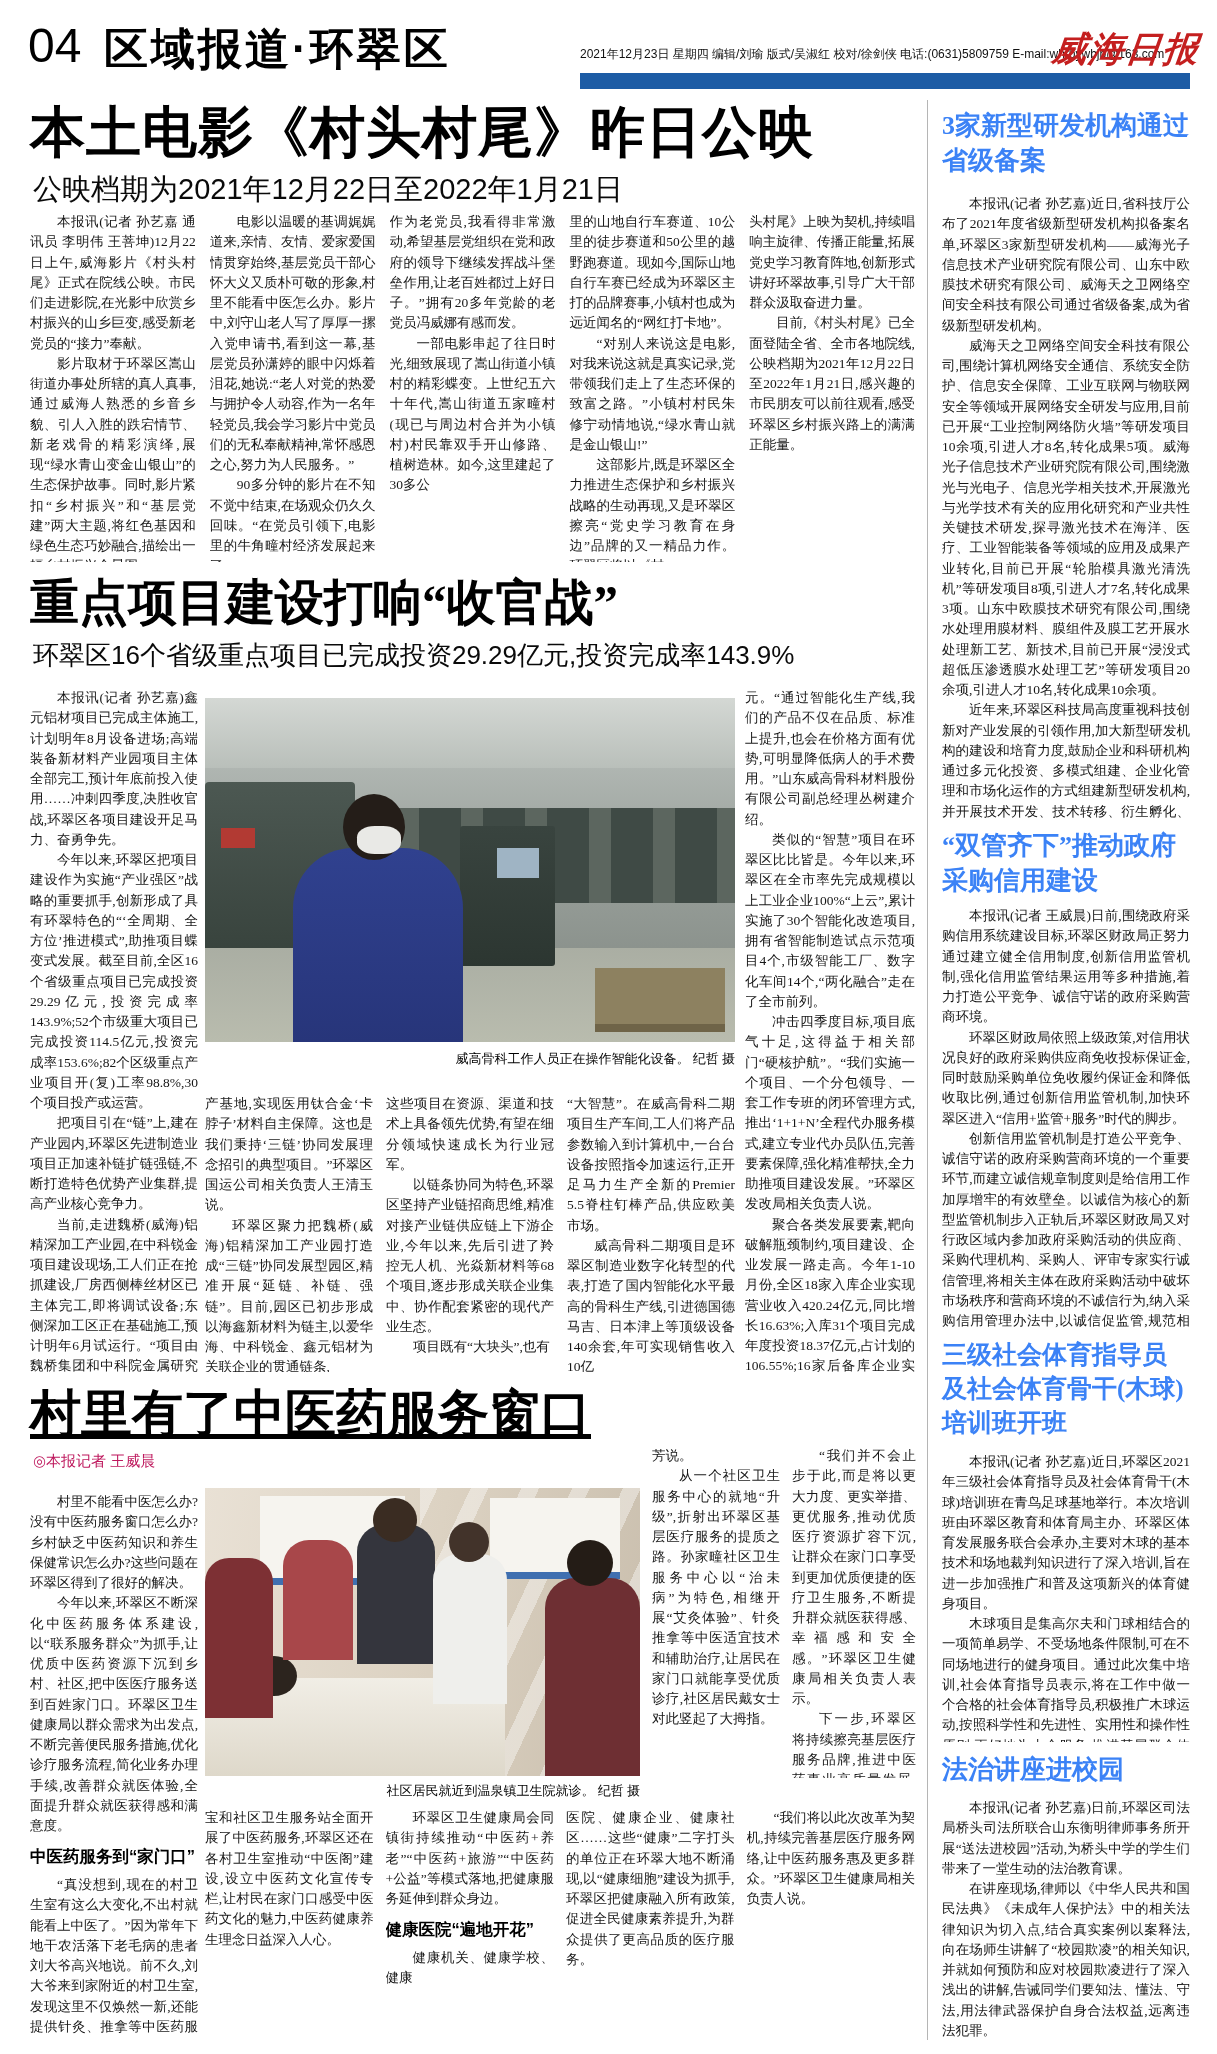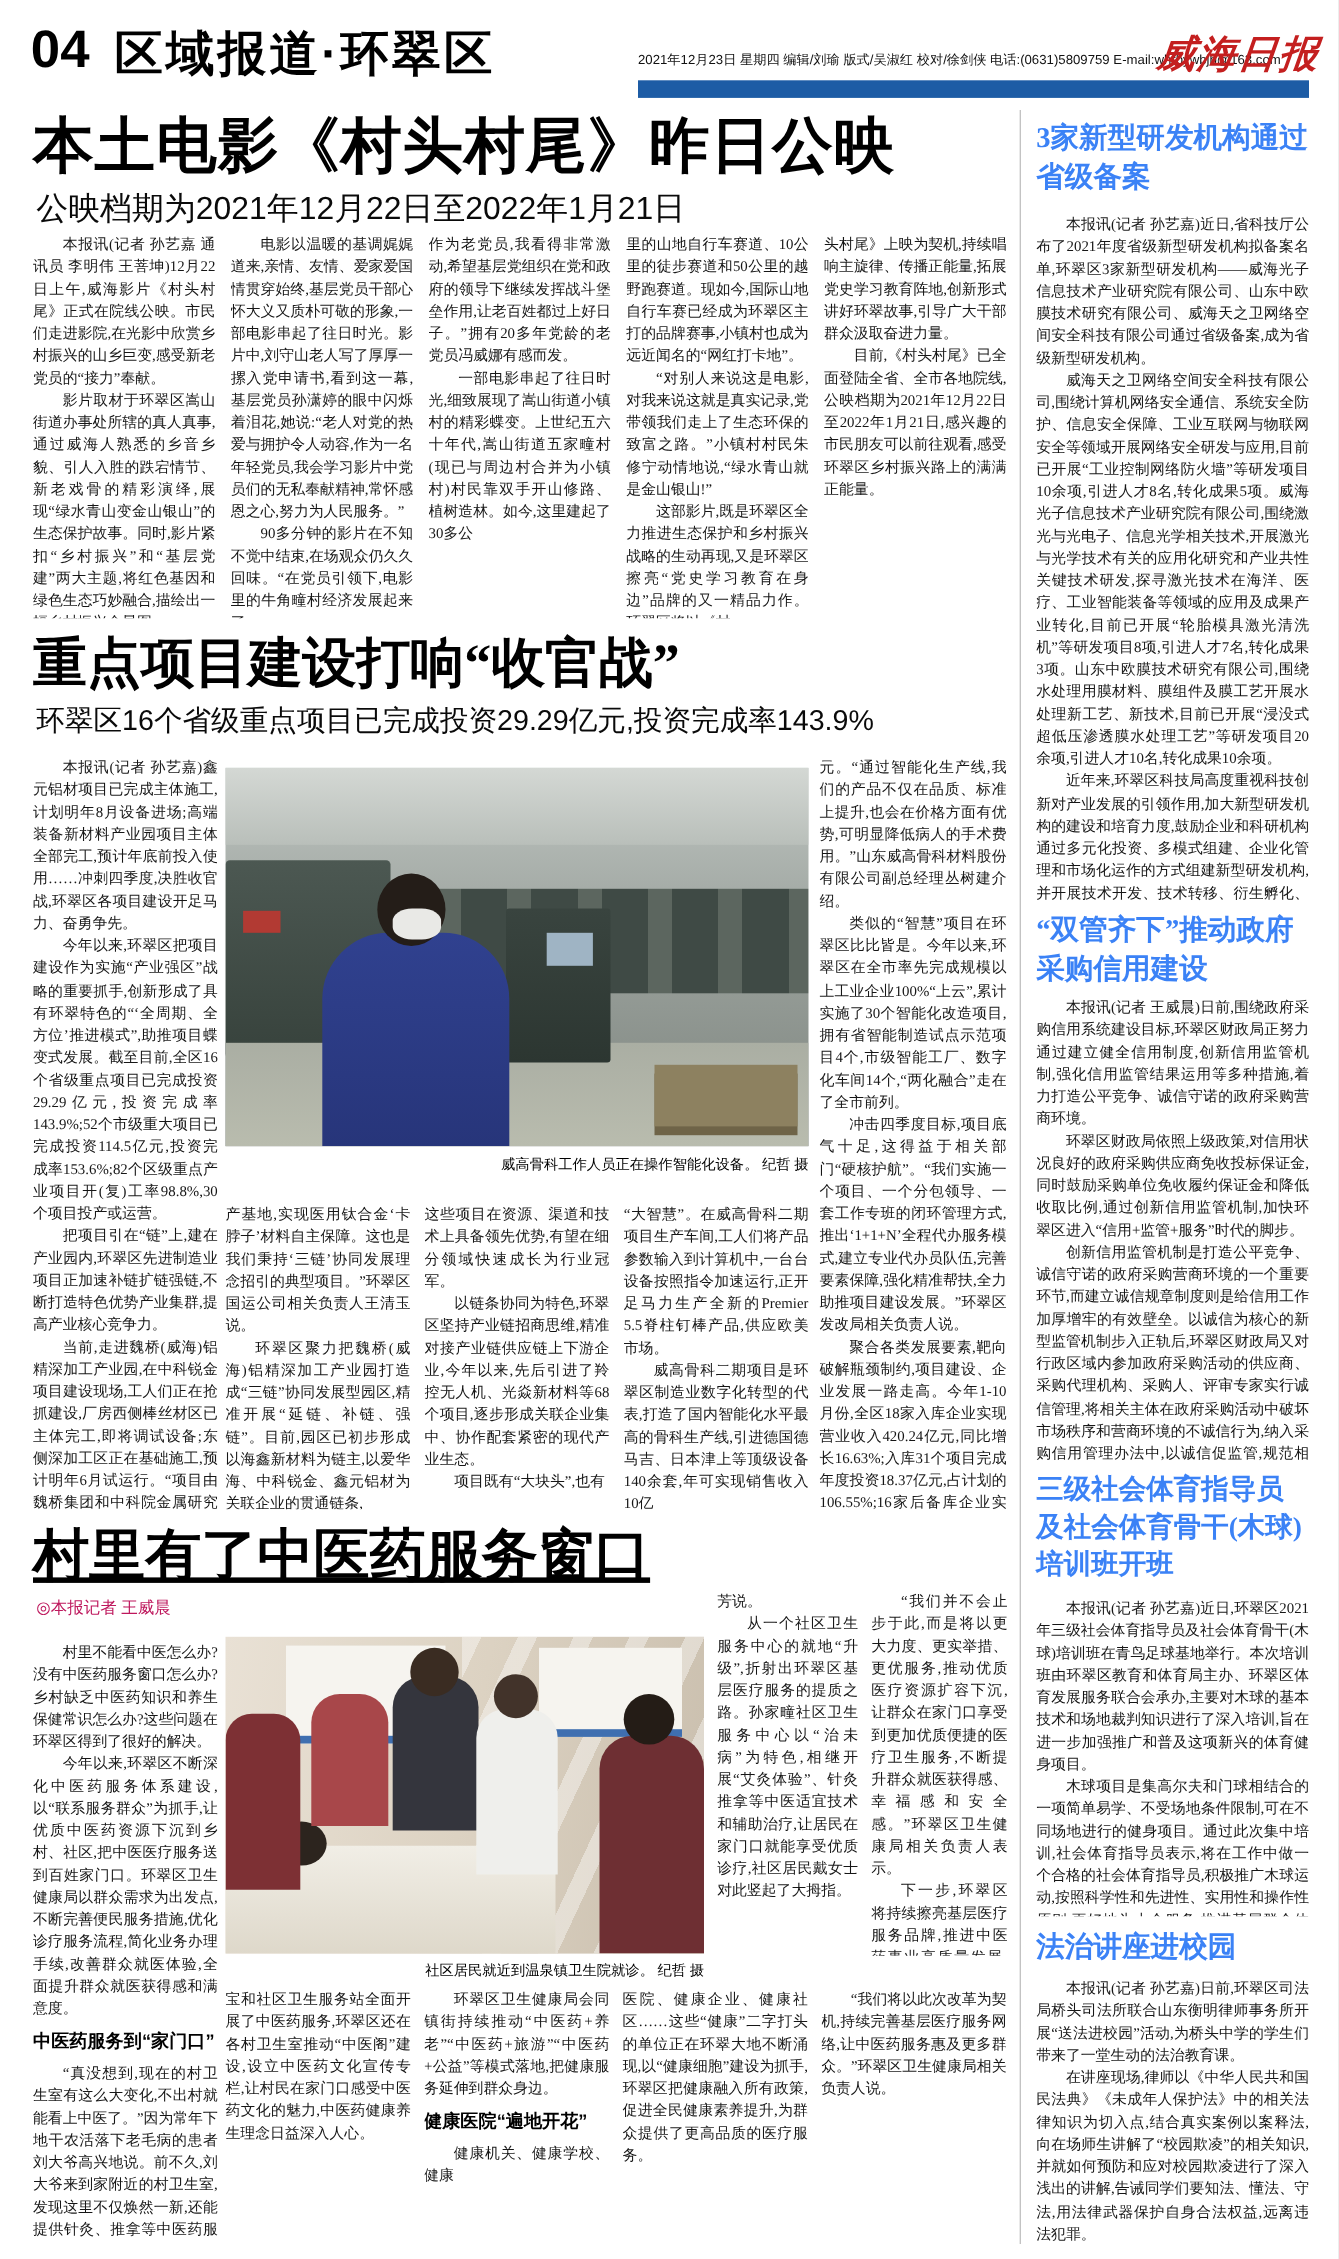--- a/index.html
+++ b/index.html
@@ -24,35 +24,35 @@
   .side-headline { font-weight:bold; color:#3b82f6; line-height:1.35; font-family:"Liberation Serif","DejaVu Serif",serif; }
   .photo { overflow:hidden; }
   .photo > div { position:absolute; }
   .vrule { background:#b5b5b5; }
 </style>
 </head>
 <body>
 
 <div class="page">
 
-  <div class="abs sans" style="left:28px; top:18px; font-size:48px; font-weight:700; color:#000;">04</div>
+  <div class="abs sans" style="left:28px; top:18px; font-size:48px; font-weight:400; color:#000;">04</div>
   <div class="abs sans" style="left:104px; top:20px; font-size:44px; font-weight:900; letter-spacing:3px; color:#000;">区域报道·环翠区</div>
   <div class="abs sans" style="left:580px; top:46px; font-size:12px; white-space:nowrap; color:#111;">2021年12月23日 星期四  编辑/刘瑜  版式/吴淑红  校对/徐剑侠  电话:(0631)5809759  E-mail:whrbywbjb@163.com</div>
   <div class="abs" style="left:1052px; top:26px; font-size:35px; font-weight:bold; font-style:italic; color:#c41f1f; transform:skewX(-6deg); letter-spacing:2px;">威海日报</div>
   <div class="abs" style="left:580px; top:73px; width:610px; height:16px; background:#1d5ca5;"></div>
 
   <div class="abs headline" style="left:30px; top:96px; font-size:55px; letter-spacing:1px;text-align:right;">本土电影《村头村尾》昨日公映</div>
   <div class="abs sans" style="left:33px; top:170px; font-size:29px; color:#0a0a0a;">公映档期为2021年12月22日至2022年1月21日</div>
   <div class="abs cols" style="left:30px; top:212px; width:885px; height:350px; gap:14px;">
     <div class="body-text">
         <p>本报讯(记者 孙艺嘉 通讯员 李明伟 王菩坤)12月22日上午,威海影片《村头村尾》正式在院线公映。市民们走进影院,在光影中欣赏乡村振兴的山乡巨变,感受新老党员的“接力”奉献。</p>
         <p>影片取材于环翠区嵩山街道办事处所辖的真人真事,通过威海人熟悉的乡音乡貌、引人入胜的跌宕情节、新老戏骨的精彩演绎,展现“绿水青山变金山银山”的生态保护故事。同时,影片紧扣“乡村振兴”和“基层党建”两大主题,将红色基因和绿色生态巧妙融合,描绘出一幅乡村振兴全景图。</p>
       </div>
     <div class="body-text">
-        <p>电影以温暖的基调娓娓道来,亲情、友情、爱家爱国情贯穿始终,基层党员干部心怀大义又质朴可敬的形象,一部电影串起了往日时光。影片中,刘守山老人写了厚厚一摞入党申请书,看到这一幕,基层党员孙潇婷的眼中闪烁着泪花,她说:“老人对党的热爱与拥护令人动容,作为一名年轻党员,我会学习影片中党员们的无私奉献精神,常怀感恩之心,努力为人民服务。”</p>
+        <p>电影以温暖的基调娓娓道来,亲情、友情、爱家爱国情贯穿始终,基层党员干部心怀大义又质朴可敬的形象,村里不能看中医怎么办。影片中,刘守山老人写了厚厚一摞入党申请书,看到这一幕,基层党员孙潇婷的眼中闪烁着泪花,她说:“老人对党的热爱与拥护令人动容,作为一名年轻党员,我会学习影片中党员们的无私奉献精神,常怀感恩之心,努力为人民服务。”</p>
         <p>90多分钟的影片在不知不觉中结束,在场观众仍久久回味。“在党员引领下,电影里的牛角疃村经济发展起来了。</p>
       </div>
     <div class="body-text" data-cont="">
         <p>作为老党员,我看得非常激动,希望基层党组织在党和政府的领导下继续发挥战斗堡垒作用,让老百姓都过上好日子。”拥有20多年党龄的老党员冯威娜有感而发。</p>
         <p>一部电影串起了往日时光,细致展现了嵩山街道小镇村的精彩蝶变。上世纪五六十年代,嵩山街道五家疃村(现已与周边村合并为小镇村)村民靠双手开山修路、植树造林。如今,这里建起了30多公</p>
       </div>
     <div class="body-text" data-cont="">
         <p>里的山地自行车赛道、10公里的徒步赛道和50公里的越野跑赛道。现如今,国际山地自行车赛已经成为环翠区主打的品牌赛事,小镇村也成为远近闻名的“网红打卡地”。</p>
         <p>“对别人来说这是电影,对我来说这就是真实记录,党带领我们走上了生态环保的致富之路。”小镇村村民朱修宁动情地说,“绿水青山就是金山银山!”</p>
         <p>这部影片,既是环翠区全力推进生态保护和乡村振兴战略的生动再现,又是环翠区擦亮“党史学习教育在身边”品牌的又一精品力作。环翠区将以《村</p>

